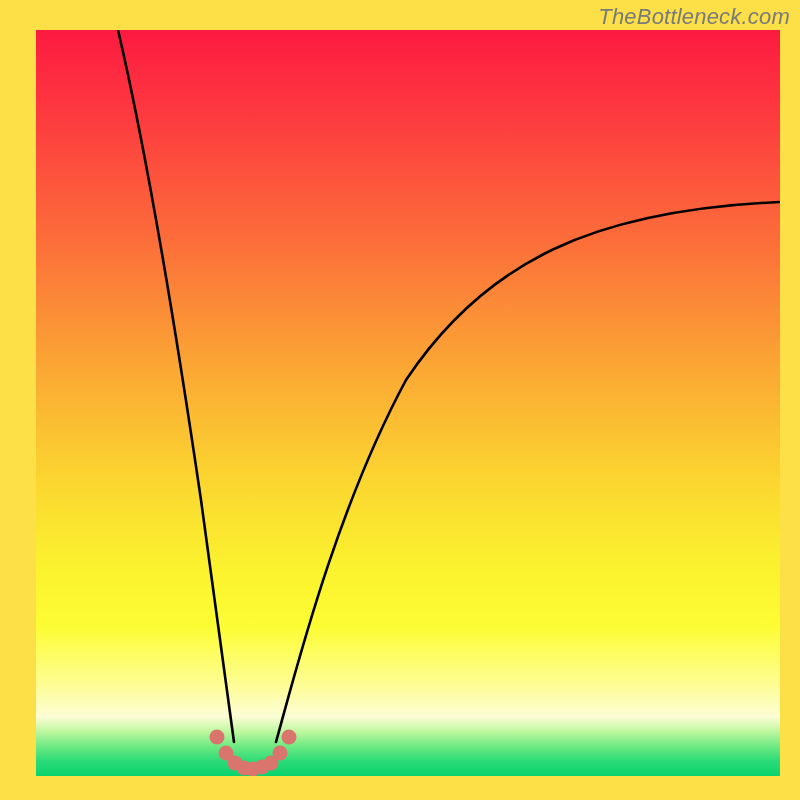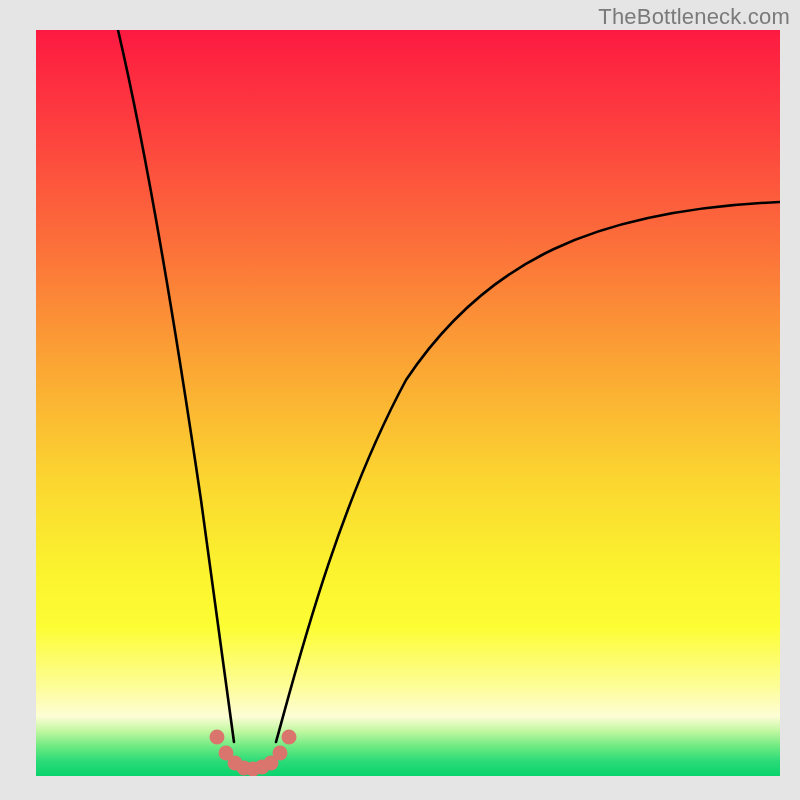--- a/index.html
+++ b/index.html
@@ -8,21 +8,22 @@
     width: 800px;
     height: 800px;
     background: #000;
     overflow: hidden;
     font-family: Arial, Helvetica, sans-serif;
   }
   .stage {
     position: relative;
     width: 800px;
     height: 800px;
-    background: #e5e5e5;
+    background: #fde047;
+    font-style: italic;
   }
   .watermark {
     position: absolute;
     top: 4px;
     right: 10px;
     color: #7a7a7a;
     font-size: 22px;
     font-weight: 500;
     letter-spacing: 0.2px;
     z-index: 10;

